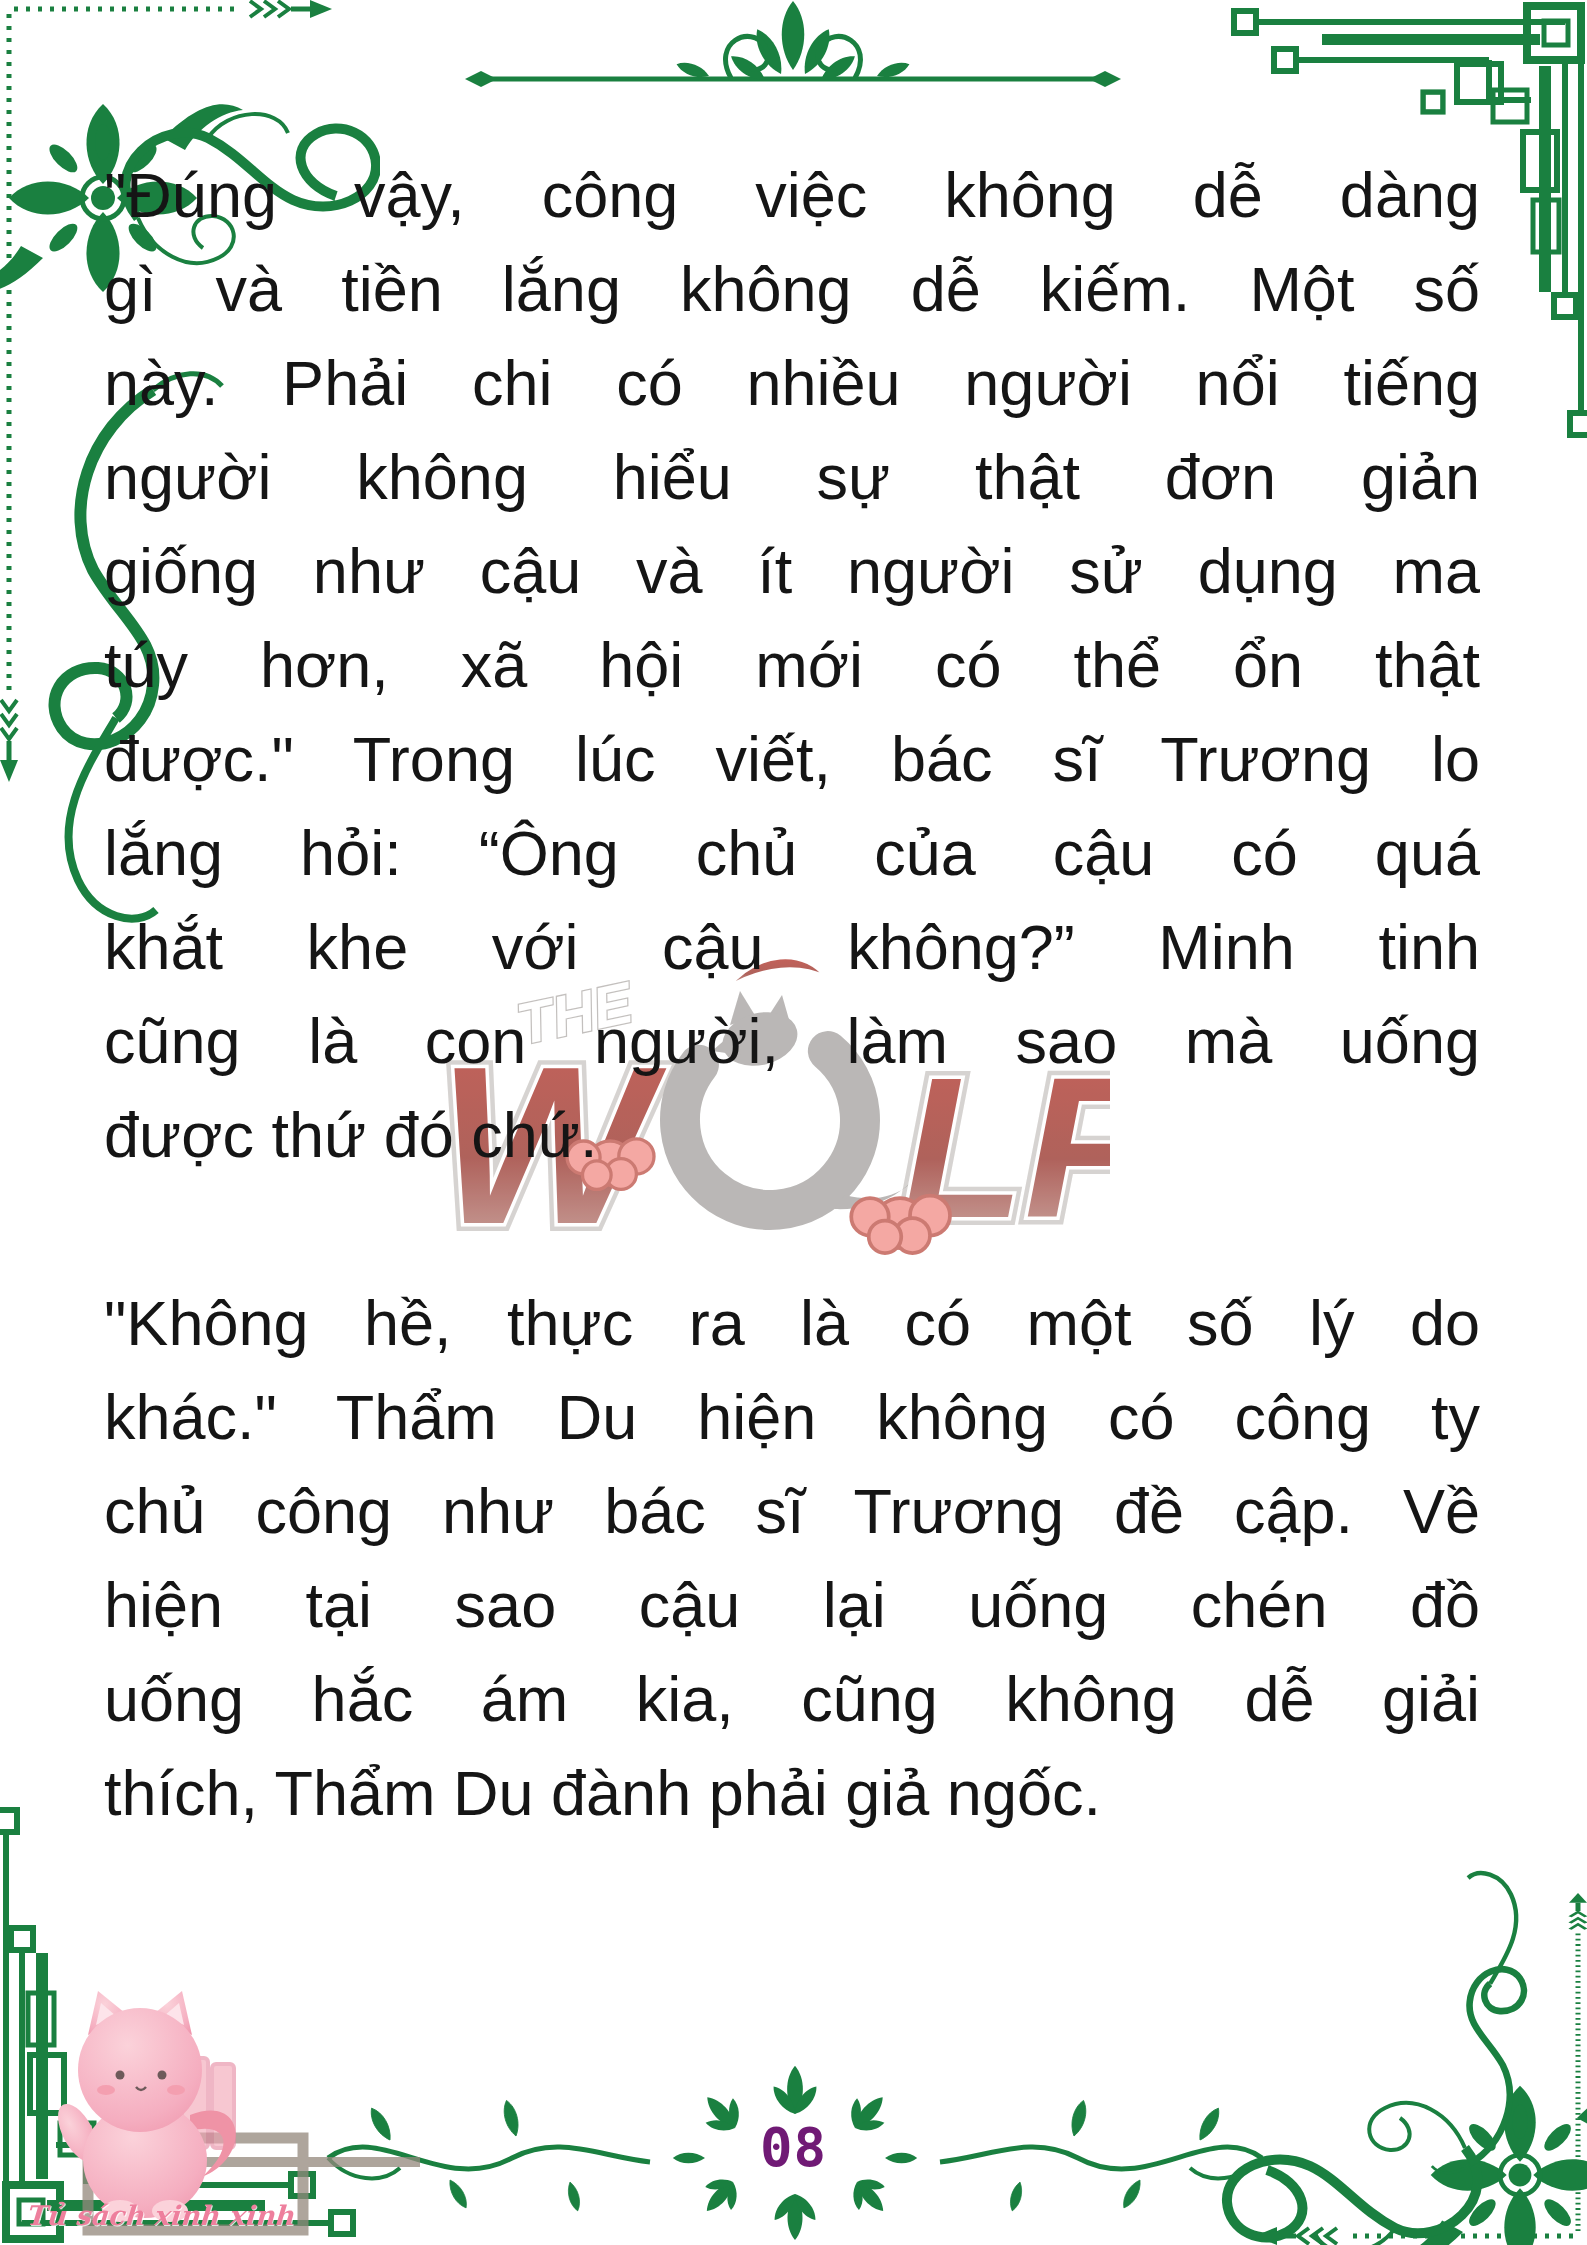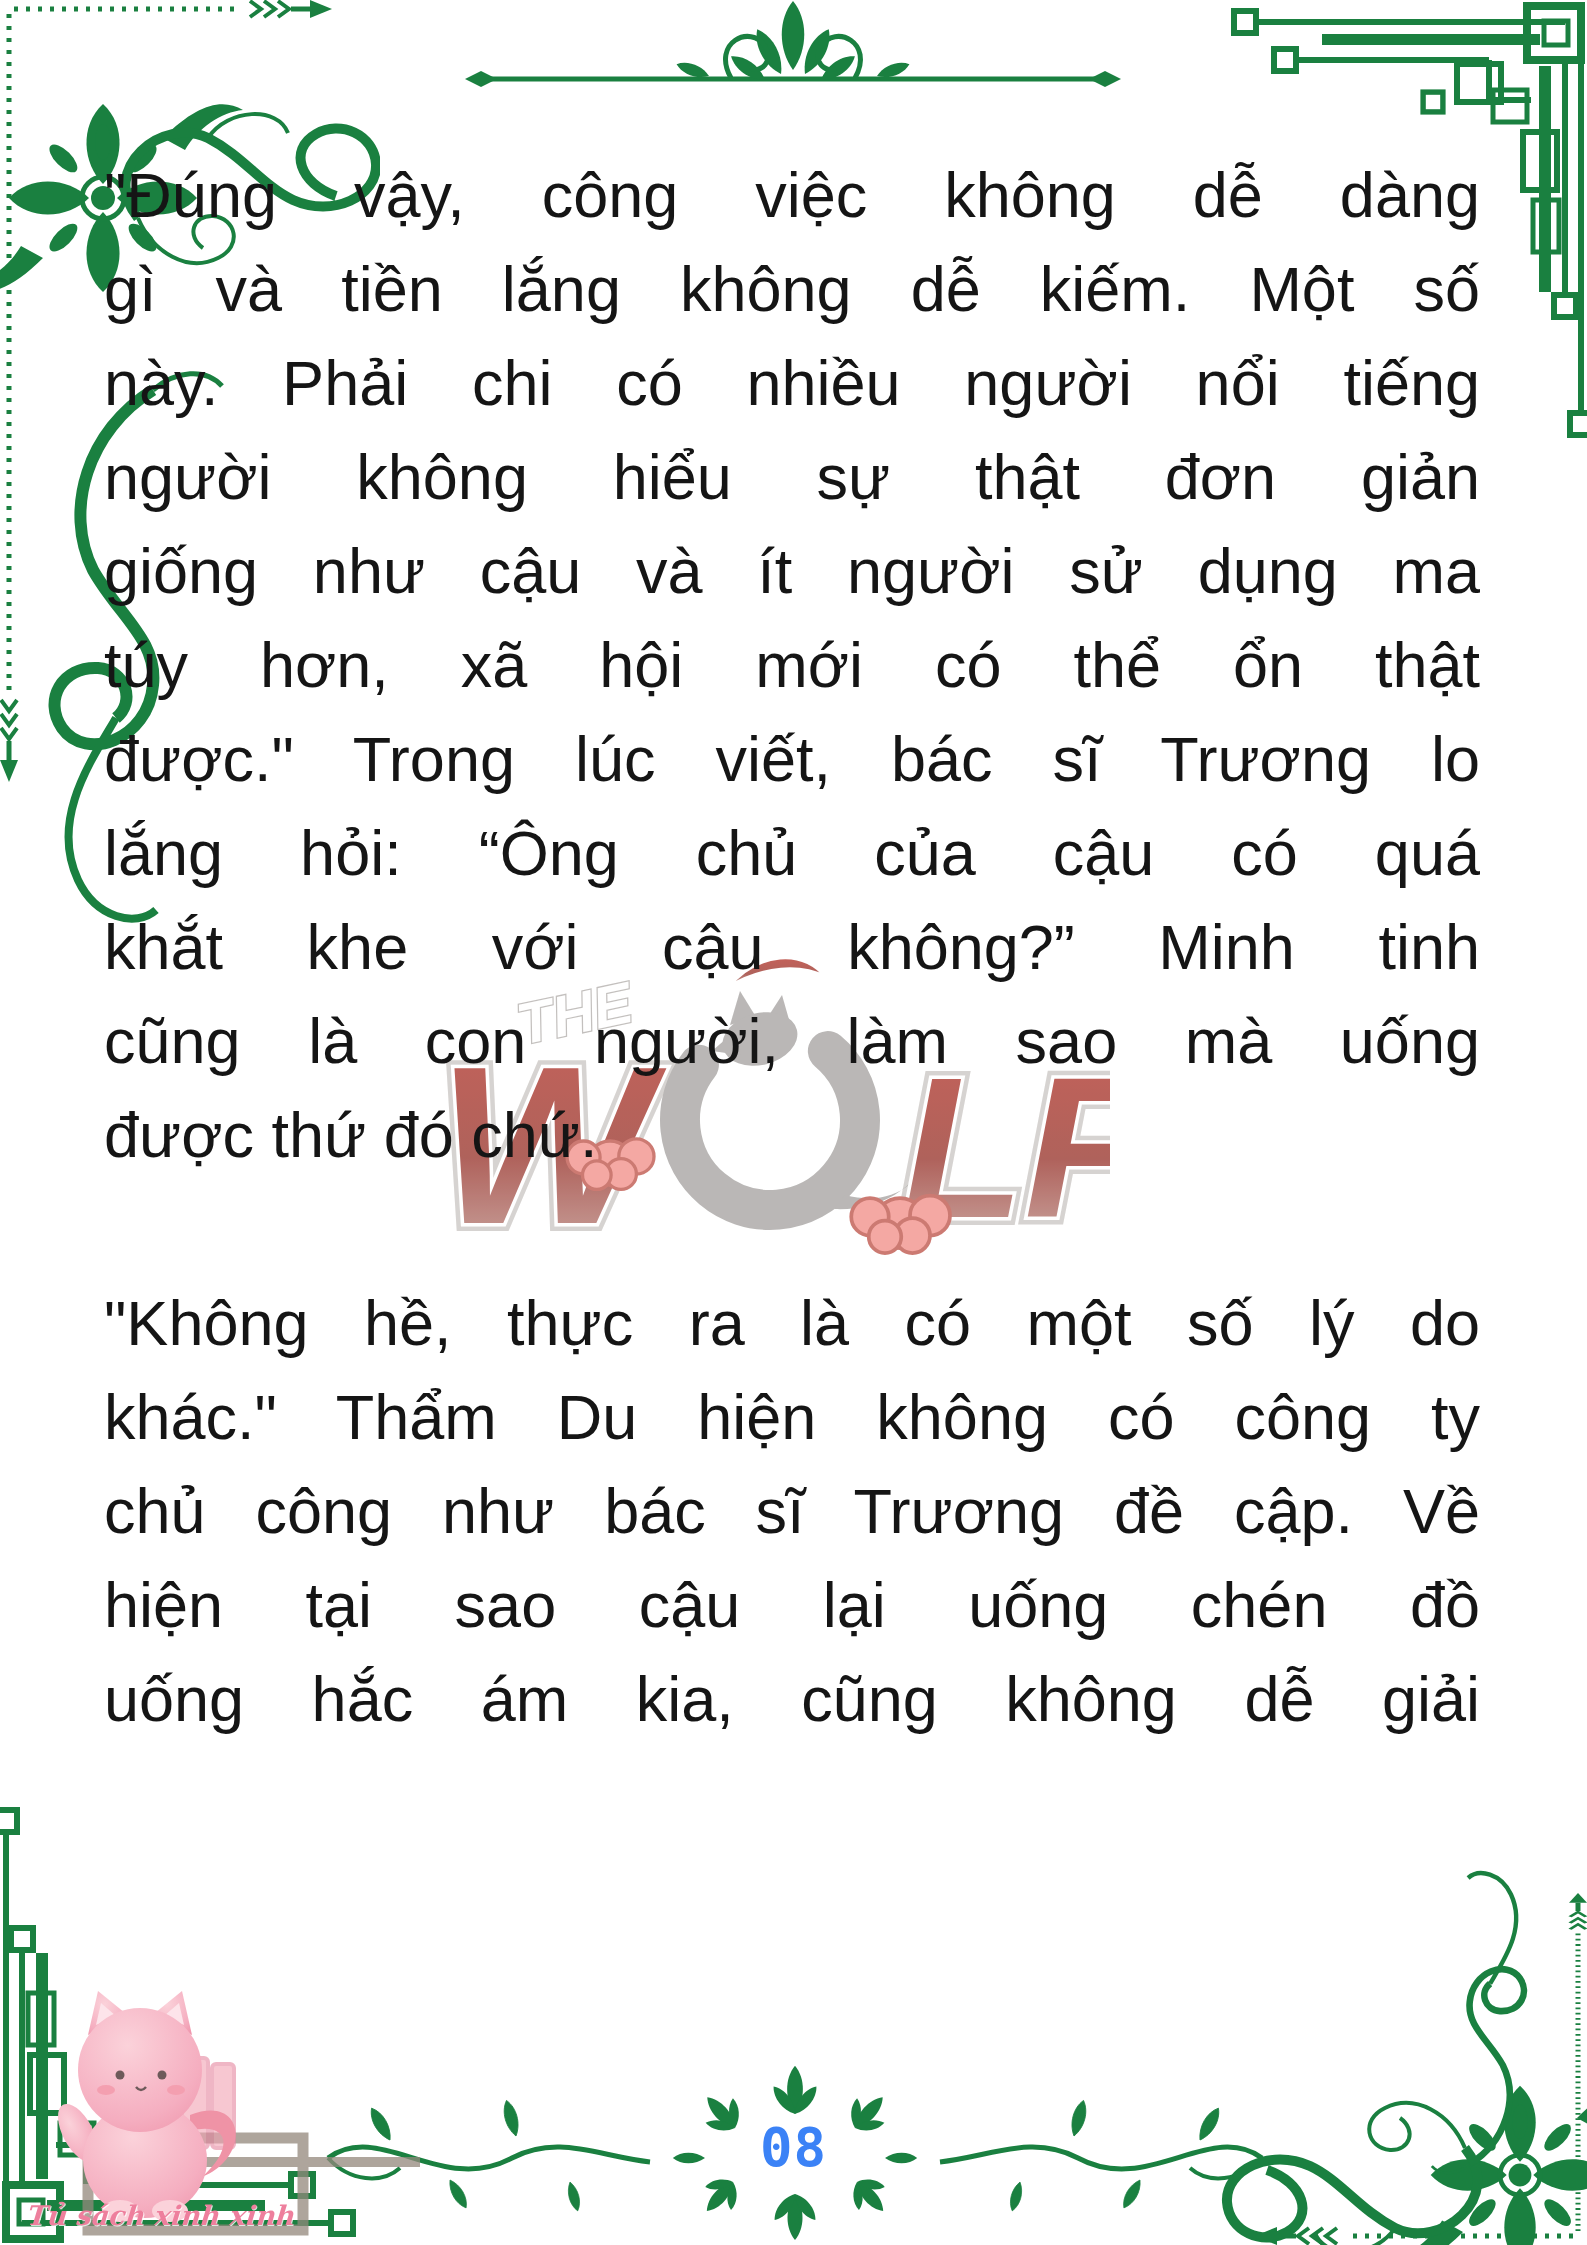--- a/index.html
+++ b/index.html
@@ -33,21 +33,21 @@
     white-space:normal;
     text-align:justify;
     text-align-last:justify;
     overflow:hidden;
   }
   
   .watermark{position:absolute;left:430px;top:955px;z-index:2;opacity:.8;}
   
   .page-number{
     position:absolute;left:50%;top:2116px;transform:translateX(-50%);
-    z-index:6;color:#3b82f6;
+    z-index:6;color:#701a75;
     font-family:"DejaVu Sans Mono","DejaVu Sans",monospace;
     font-weight:bold;font-size:54px;letter-spacing:1px;
   }
   .publisher{
     position:absolute;left:28px;top:2200px;z-index:7;
     font-family:"DejaVu Serif",serif;font-style:italic;font-weight:bold;
     font-size:27px;color:var(--pink-script);
     transform:skewX(-6deg);
     text-shadow:1px 1px 0 rgba(255,255,255,.8);
     white-space:nowrap;
@@ -232,20 +232,21 @@
         <div class="line j">khắt khe với cậu không?” Minh tinh</div>
         <div class="line j">cũng là con người, làm sao mà uống</div>
         <div class="line">được thứ đó chứ.</div>
       </div>
     <div class="para">
         <div class="line j">"Không hề, thực ra là có một số lý do</div>
         <div class="line j">khác." Thẩm Du hiện không có công ty</div>
         <div class="line j">chủ công như bác sĩ Trương đề cập. Về</div>
         <div class="line j">hiện tại sao cậu lại uống chén đồ</div>
         <div class="line j">uống hắc ám kia, cũng không dễ giải</div>
+        <div class="line">thích, Thẩm Du đành phải giả ngốc.</div>
       </div>
   </div>
 
   <svg class="orn" style="left:0;top:1795px" width="360" height="450" viewBox="0 0 360 450">
     <use href="#geo" transform="translate(360,450) rotate(180)"></use>
   </svg>
 
   <svg class="orn" style="left:0;top:2040px;z-index:2" width="460" height="205" viewBox="0 0 460 205">
     <g opacity="0.75" fill="none" stroke="#93887c">
       <rect x="88" y="98" width="215" height="92" stroke-width="11"></rect>

